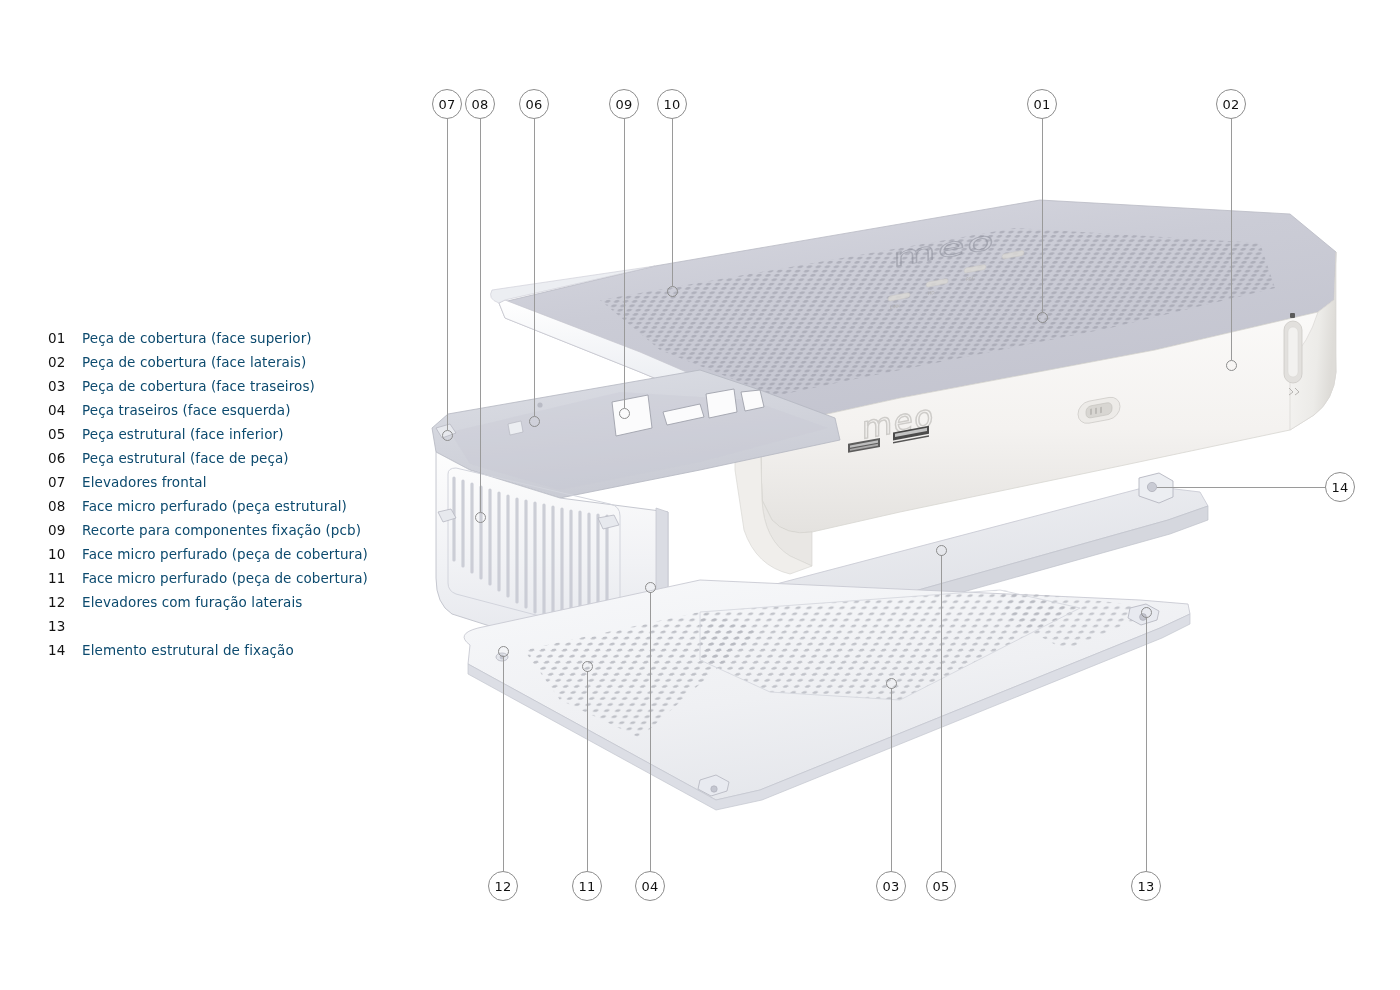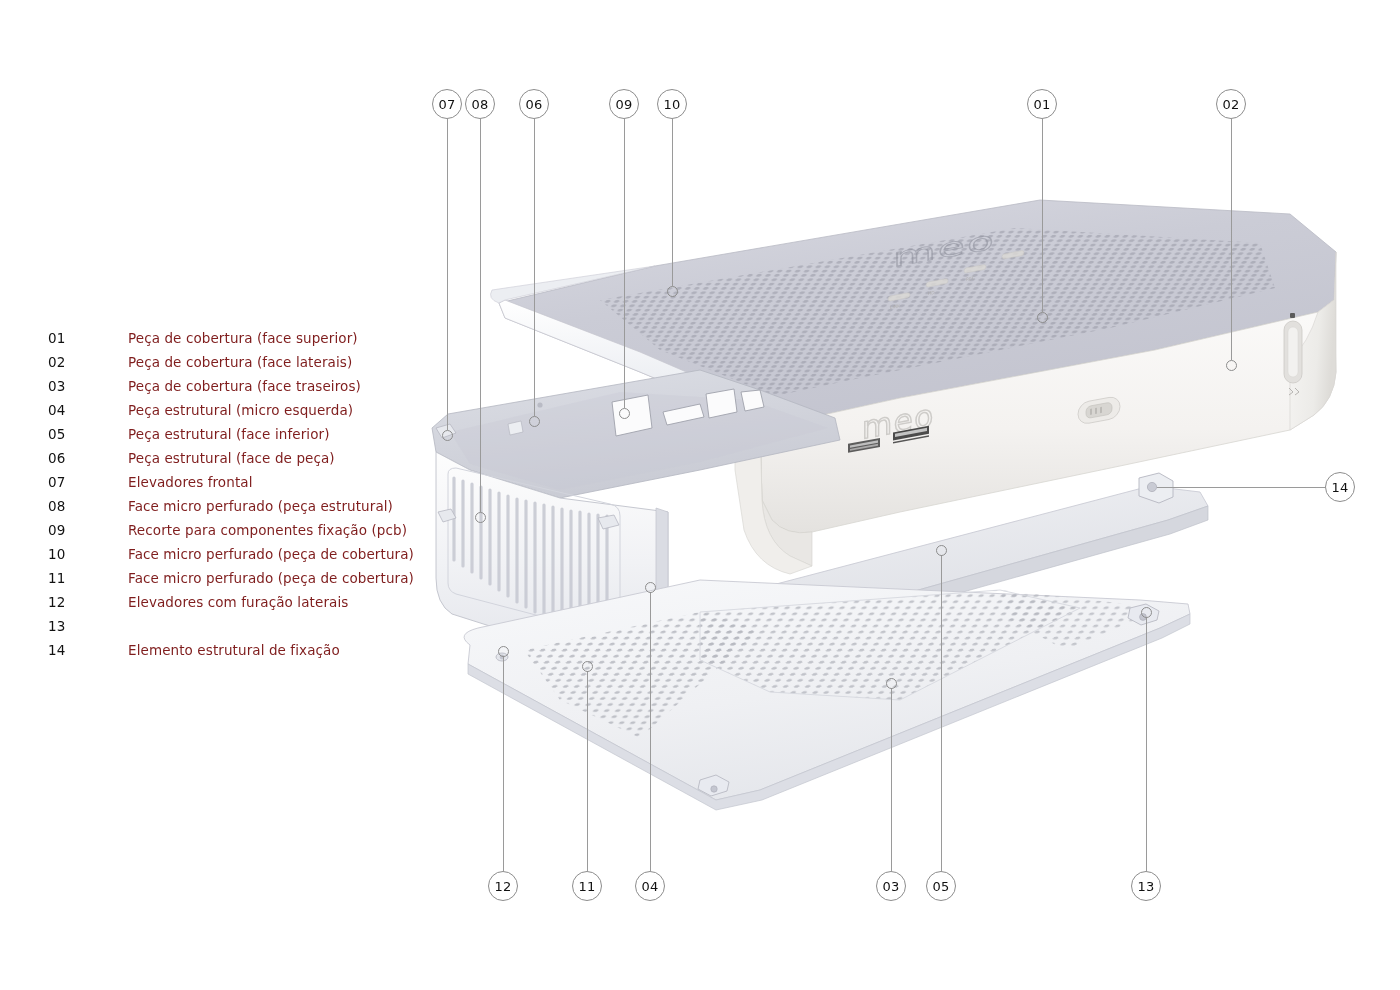--- a/index.html
+++ b/index.html
@@ -19,21 +19,21 @@
   .legend-row{
     display:flex;align-items:baseline;
     height:24px;line-height:24px;
     white-space:nowrap;
   }
   .legend-num{
     width:34px;flex:0 0 34px;
     font-size:13.5px;letter-spacing:.2px;color:#111;
   }
   .legend-label{
-    font-size:13.5px;letter-spacing:.1px;color:#7f1d1d;margin-left:46px;
+    font-size:13.5px;letter-spacing:.1px;color:#0c4a6e;
   }
 
   
   .callout{
     position:absolute;width:30px;height:30px;border-radius:50%;
     border:1px solid #8d8d8d;background:#fff;
     display:flex;align-items:center;justify-content:center;
     font-size:13px;color:#111;box-sizing:border-box;
     letter-spacing:.2px;z-index:40;
   }
@@ -298,21 +298,21 @@
     <div class="legend-row">
       <span class="legend-num">02</span>
       <span class="legend-label">Peça de cobertura (face laterais)</span>
     </div>
     <div class="legend-row">
       <span class="legend-num">03</span>
       <span class="legend-label">Peça de cobertura (face traseiros)</span>
     </div>
     <div class="legend-row">
       <span class="legend-num">04</span>
-      <span class="legend-label">Peça estrutural (micro esquerda)</span>
+      <span class="legend-label">Peça traseiros (face esquerda)</span>
     </div>
     <div class="legend-row">
       <span class="legend-num">05</span>
       <span class="legend-label">Peça estrutural (face inferior)</span>
     </div>
     <div class="legend-row">
       <span class="legend-num">06</span>
       <span class="legend-label">Peça estrutural (face de peça)</span>
     </div>
     <div class="legend-row">

